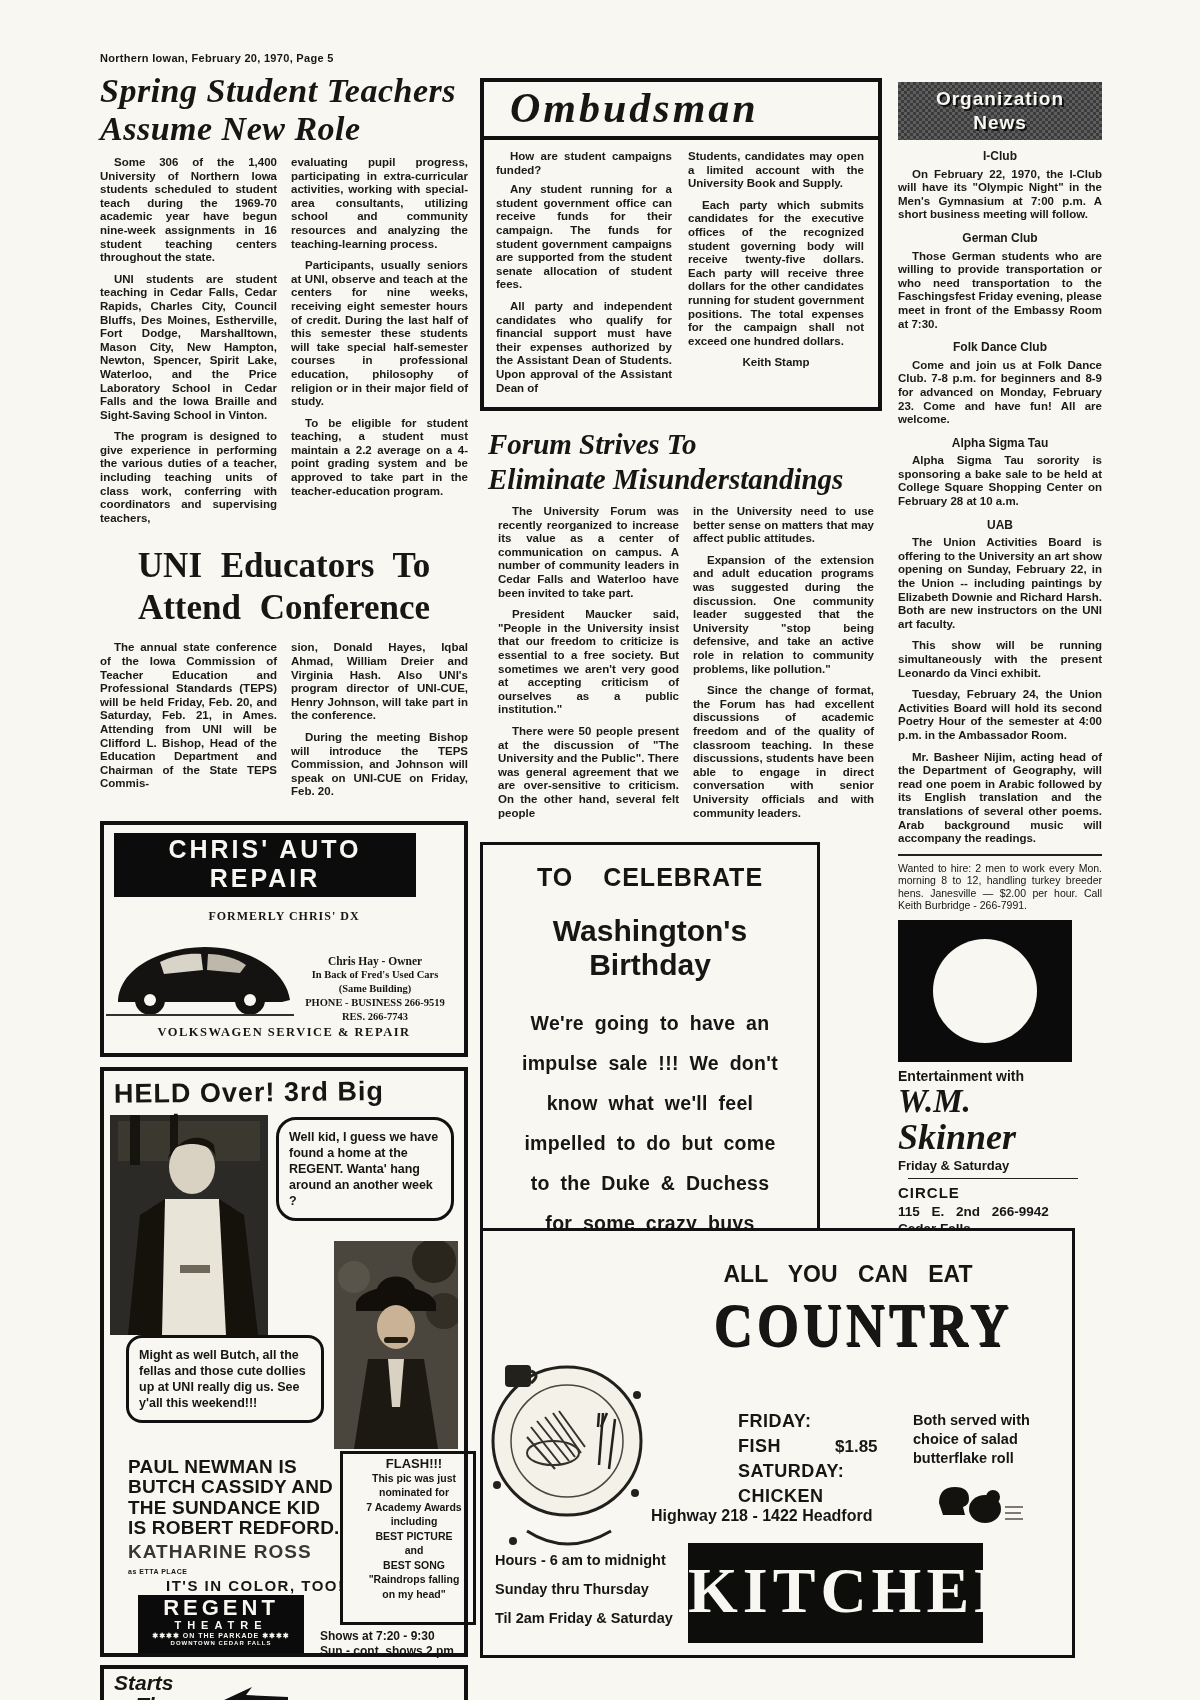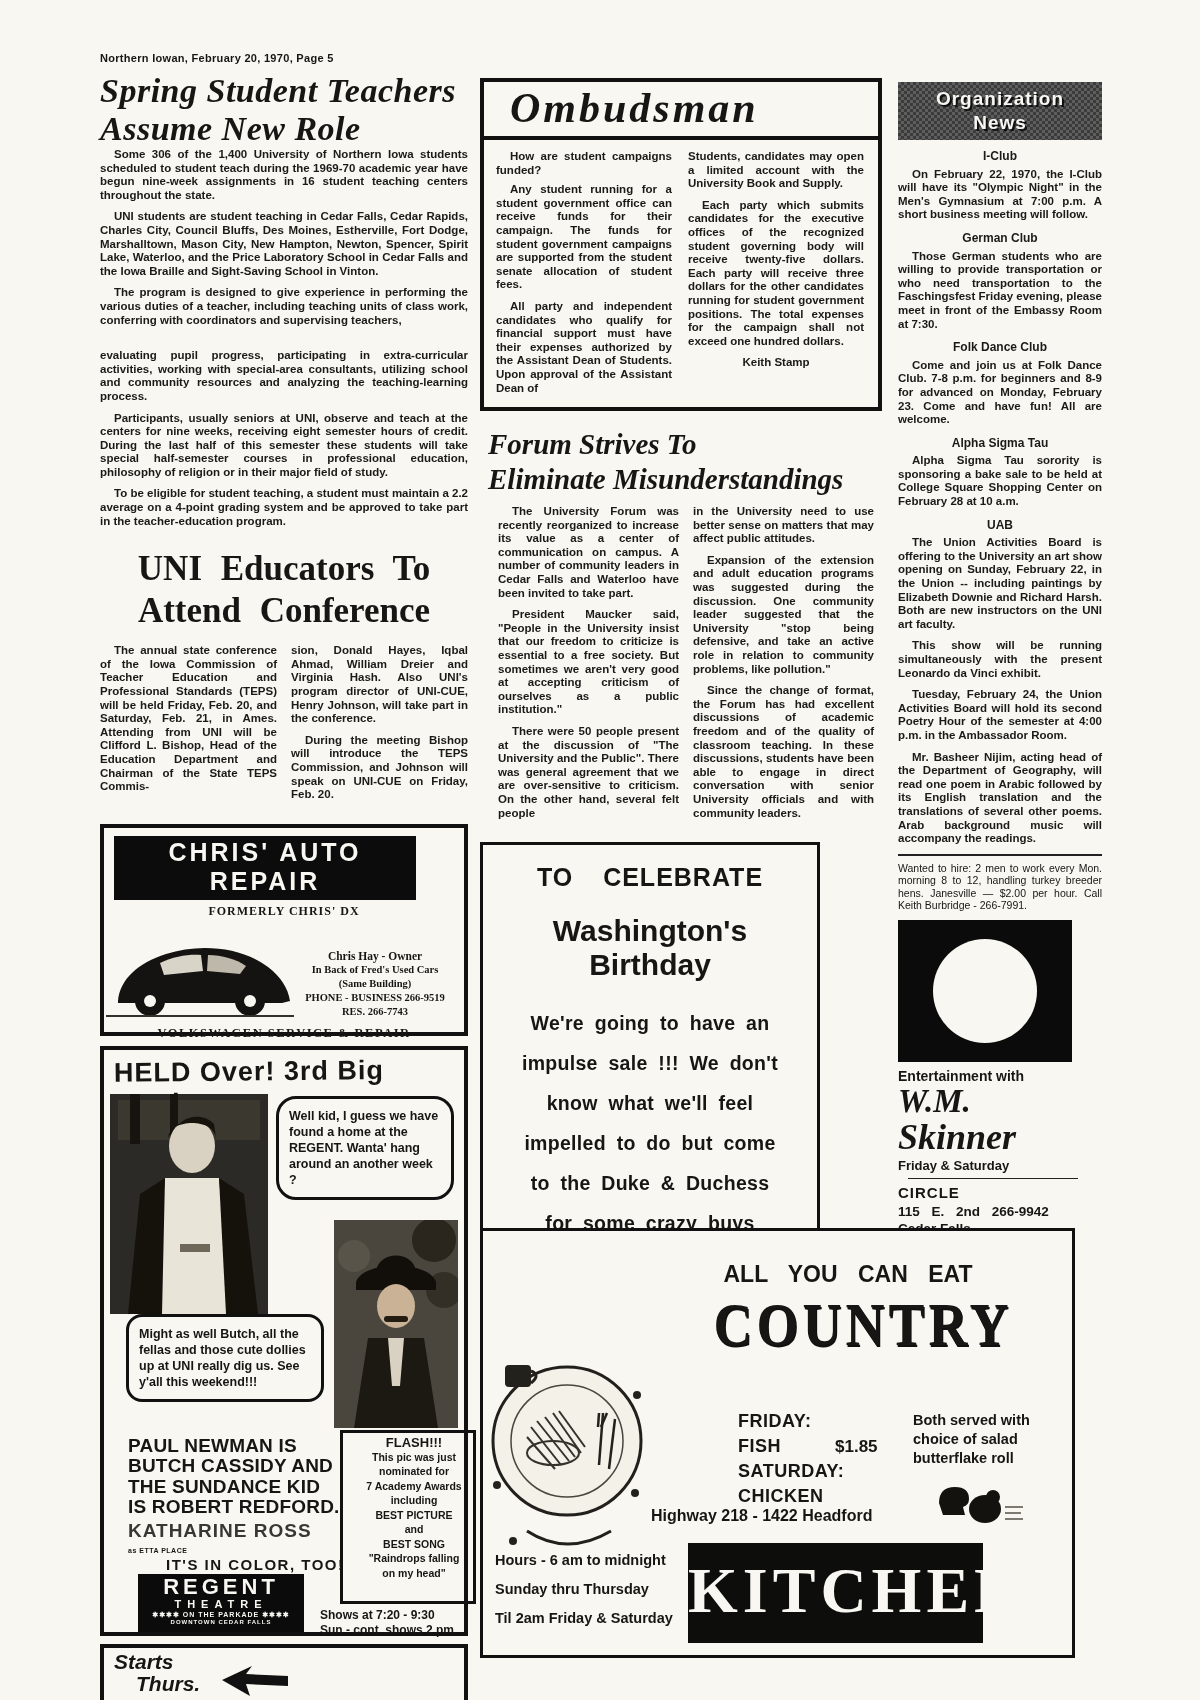--- a/index.html
+++ b/index.html
@@ -32,26 +32,26 @@
   .omb-title { border-bottom:4px solid #111; padding:2px 6px 4px 26px;
                font-family:"Liberation Serif", serif; font-style:italic; font-weight:700;
                font-size:42px; letter-spacing:3px; transform-origin:left; }
   .omb-body { display:flex; gap:16px; padding:10px 14px 4px 12px; }
   .omb-body > div { flex:1; }
   .omb-q { font-weight:800; text-indent:14px; margin-bottom:6px; }
   .byline { font-weight:800; text-align:center; margin-top:2px; }
   
   .adbox { border:4px solid #111; background:#f8f7f2; }
   
-  .chris { margin-top:14px; height:212px; }
+  .chris { margin-top:14px; height:236px; }
   .chris-bar { margin:8px 48px 0 10px; background:#0c0c0c; color:#f8f7f2; text-align:center;
                font-size:25px; font-weight:900; letter-spacing:3px; padding:2px 0 4px; }
   .chris-sub { text-align:center; font-family:"Liberation Serif", serif; font-weight:700;
-               font-size:12px; letter-spacing:1px; margin-top:4px; }
-  .chris-row { display:flex; align-items:center; margin-top:18px; }
+               font-size:12px; letter-spacing:1px; margin-top:12px; }
+  .chris-row { display:flex; align-items:flex-end; margin-top:12px; }
   .chris-info { width:158px; text-align:center; font-family:"Liberation Serif", serif;
                 font-size:10.5px; line-height:14px; font-weight:700; margin-top:6px; }
   .chris-foot { text-align:center; font-family:"Liberation Serif", serif; font-weight:700;
                 font-size:12.5px; letter-spacing:1.5px; margin-top:1px; }
   
   .regent { position:relative; margin-top:10px; height:590px; }
   .heldover { position:absolute; left:10px; top:6px; font-size:27px; font-weight:800;
               letter-spacing:1px; transform:rotate(-.6deg); }
   .photo { position:absolute; }
   .bubble { position:absolute; border:3px solid #111; border-radius:20px; background:#f8f7f2;
@@ -144,21 +144,21 @@
 <div class="page">
 
   <div class="col-left">
     <div class="masthead">Northern Iowan, February 20, 1970, Page 5</div>
 
     <div class="head-italic">
       <div>Spring Student Teachers</div>
       <div>Assume New Role</div>
     </div>
 
-    <div class="tworow bodytext" style="margin-top:0;flex-direction:column;">
+    <div class="tworow bodytext" style="margin-top:8px;">
       <div>
         <p>Some 306 of the 1,400 University of Northern Iowa students scheduled to student teach during the 1969-70 academic year have begun nine-week assignments in 16 student teaching centers throughout the state.</p>
         <p>UNI students are student teaching in Cedar Falls, Cedar Rapids, Charles City, Council Bluffs, Des Moines, Estherville, Fort Dodge, Marshalltown, Mason City, New Hampton, Newton, Spencer, Spirit Lake, Waterloo, and the Price Laboratory School in Cedar Falls and the Iowa Braille and Sight-Saving School in Vinton.</p>
         <p>The program is designed to give experience in performing the various duties of a teacher, including teaching units of class work, conferring with coordinators and supervising teachers,</p>
       </div>
       <div>
         <p class="noindent">evaluating pupil progress, participating in extra-curricular activities, working with special-area consultants, utilizing school and community resources and analyzing the teaching-learning process.</p>
         <p>Participants, usually seniors at UNI, observe and teach at the centers for nine weeks, receiving eight semester hours of credit. During the last half of this semester these students will take special half-semester courses in professional education, philosophy of religion or in their major field of study.</p>
         <p>To be eligible for student teaching, a student must maintain a 2.2 average on a 4-point grading system and be approved to take part in the teacher-education program.</p>
       </div>

